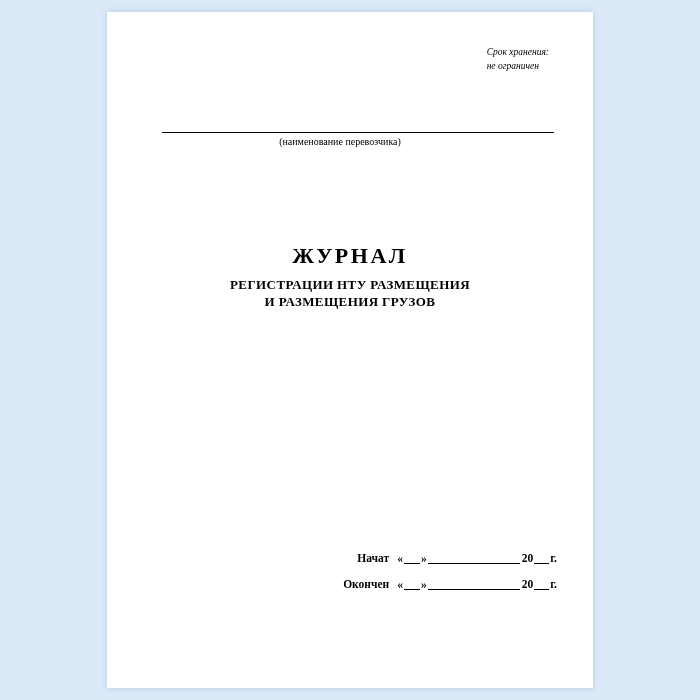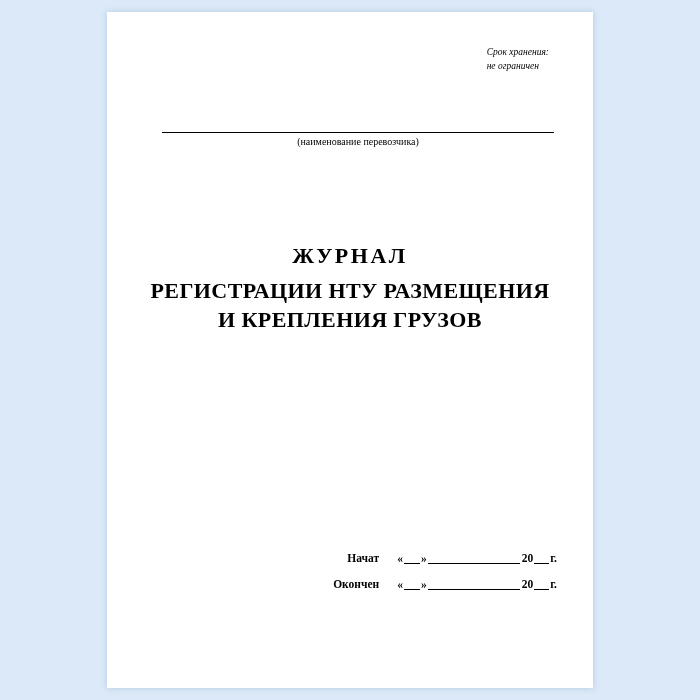--- a/index.html
+++ b/index.html
@@ -47,21 +47,21 @@
   .carrier-line {
     position: absolute;
     left: 55px;
     top: 120px;
     width: 392px;
     border-bottom: 1px solid #000;
     height: 0;
   }
   .carrier-caption {
     position: absolute;
-    left: 55px;
+    left: 37px;
     top: 124px;
     width: 392px;
     text-align: center;
     font-size: 10px;
     color: #000;
   }
 
   
   .title-block {
     position: absolute;
@@ -72,21 +72,21 @@
   }
   .title-main {
     font-size: 22px;
     font-weight: bold;
     letter-spacing: 2.5px;
     color: #000;
     line-height: 1.1;
   }
   .title-sub {
     margin-top: 8px;
-    font-size: 22px;
+    font-size: 13px;
     font-weight: bold;
     letter-spacing: 0.4px;
     color: #000;
     line-height: 1.32;
   }
 
   
   .dates-block {
     position: absolute;
     left: 0;
@@ -98,21 +98,21 @@
     justify-content: flex-end;
     align-items: flex-end;
     padding-right: 36px;
     font-size: 11.5px;
     font-weight: bold;
     color: #000;
     margin-bottom: 14px;
     white-space: nowrap;
   }
   .date-label {
-    margin-right: 18px;
+    margin-right: 8px;
   }
   .quote-open {
     letter-spacing: 0px;
   }
   .blank-sm {
     display: inline-block;
     width: 16px;
     border-bottom: 1px solid #000;
     margin: 0 1px;
     height: 11px;
@@ -147,21 +147,21 @@
       <div>не ограничен</div>
     </div>
 
     <div class="carrier-line"></div>
     <div class="carrier-caption">(наименование перевозчика)</div>
 
     <div class="title-block">
       <div class="title-main">ЖУРНАЛ</div>
       <div class="title-sub">
         <div>РЕГИСТРАЦИИ НТУ РАЗМЕЩЕНИЯ</div>
-        <div>И КРЕПЛЕНИЯ ГРУЗОВ</div>
+        <div>И РАЗМЕЩЕНИЯ ГРУЗОВ</div>
       </div>
     </div>
 
     <div class="dates-block">
       <div class="date-row">
         <span class="date-label">Начат</span>
         <span class="quote-open">«</span>
         <span class="blank-sm"></span>
         <span>»</span>
         <span class="blank-lg"></span>

